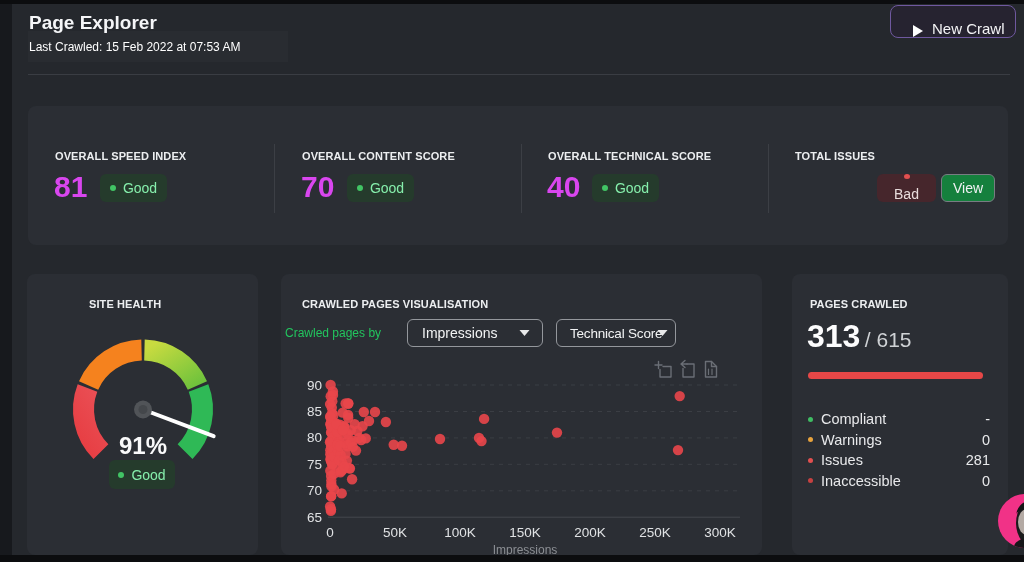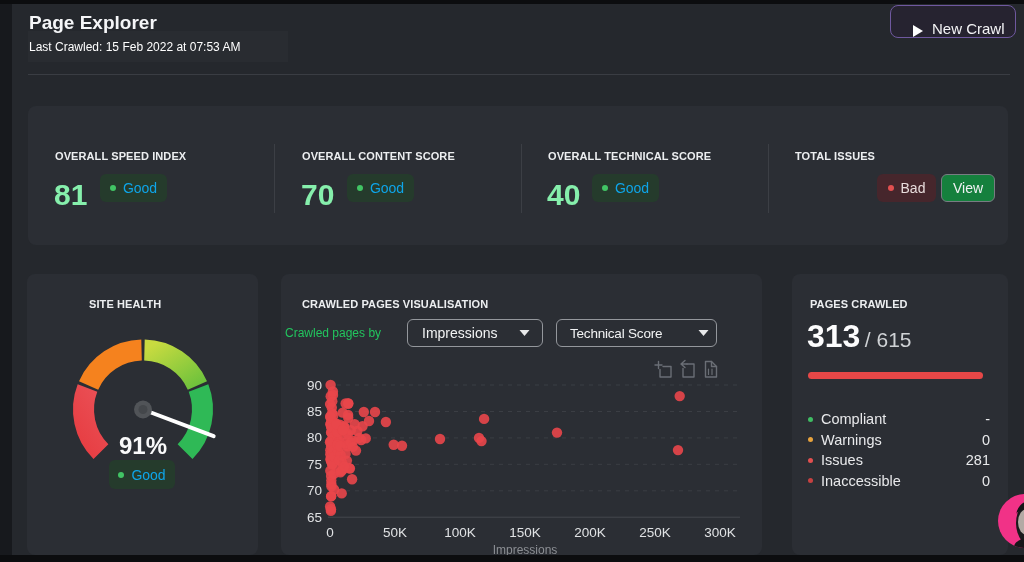--- a/index.html
+++ b/index.html
@@ -4,25 +4,25 @@
 <style>
 * { margin:0; padding:0; box-sizing:border-box; }
 html,body { width:1024px; height:562px; background:#101114; overflow:hidden; }
 body { font-family:"Liberation Sans", sans-serif; position:relative; }
 #app { position:absolute; left:12px; top:4px; width:1012px; height:551px; background:#25282d; }
 .abs { position:absolute; }
 .card { position:absolute; background:#2b2e34; border-radius:8px; }
 .caps { font-size:11px; font-weight:bold; color:#eceef0; letter-spacing:0.1px; }
 .badge { position:absolute; border-radius:6px; display:flex; align-items:center; justify-content:center; gap:7px; font-size:14px; }
 .badge .dot { width:6px; height:6px; border-radius:50%; }
-.good { background:#253b2c; color:#0ea5e9; }
+.good { background:#253b2c; color:#86efac; }
 .good .dot { background:#41c464; }
-.bad { background:#46262c; color:#e8dcdc; }
+.bad { background:#46262c; color:#e8dcdc;flex-direction:column; }
 .bad .dot { background:#e25050; }
-.big { font-weight:bold; color:#86efac; font-size:30px;margin-top:8px; }
+.big { font-weight:bold; color:#d946ef; font-size:30px; }
 </style>
 </head>
 <body>
 <div id="app"></div>
 <div class="abs" style="left:0;top:0;width:1024px;height:4px;background:#0c0d0f;"></div>
 <div class="abs" style="left:0;top:4px;width:12px;height:551px;background:#17191d;"></div>
 <div class="abs" style="left:0;top:555px;width:1024px;height:7px;background:#0c0d0f;"></div>
 
 <div class="abs" style="left:28px;top:31px;width:260px;height:31px;background:rgba(255,255,255,0.02);"></div>
 <div class="abs" style="left:29px;top:12px;font-size:19px;font-weight:bold;color:#f5f6f8;">Page Explorer</div>
@@ -99,21 +99,21 @@
 
 <div class="card" style="left:281px;top:274px;width:481px;height:281px;">
   <div class="abs caps" style="left:21px;top:24px;">CRAWLED PAGES VISUALISATION</div>
   <div class="abs" style="left:4px;top:52px;font-size:12px;color:#22c55e;">Crawled pages by</div>
   <div class="abs" style="left:126px;top:45px;width:136px;height:28px;border:1px solid #94979c;border-radius:6px;background:#2b2e34;display:flex;align-items:center;color:#f2f3f4;font-size:14px;">
     <span style="margin-left:14px;">Impressions</span>
     <svg style="position:absolute;right:12px;" width="11" height="6" viewBox="0 0 10 6">
         <path d="M0 0 L10 0 L5 6 Z" fill="#e8e9ea"></path>
       </svg>
   </div>
-  <div class="abs" style="left:275px;top:45px;width:161px;height:28px;border:1px solid #94979c;border-radius:6px;background:#2b2e34;display:flex;align-items:center;color:#f2f3f4;font-size:14px;">
+  <div class="abs" style="left:275px;top:45px;width:120px;height:28px;border:1px solid #94979c;border-radius:6px;background:#2b2e34;display:flex;align-items:center;color:#f2f3f4;font-size:14px;">
     <span style="margin-left:13px;font-size:13.5px;letter-spacing:-0.2px;">Technical Score</span>
     <svg style="position:absolute;right:7px;" width="11" height="6" viewBox="0 0 10 6">
         <path d="M0 0 L10 0 L5 6 Z" fill="#e8e9ea"></path>
       </svg>
   </div>
   <div class="abs" id="chart" style="left:0px;top:80px;"><svg width="481" height="201" viewBox="0 0 481 201">
         <line x1="47" y1="31.0" x2="459" y2="31.0" stroke="#3b3e44" stroke-width="1" stroke-dasharray="4 5"></line>
         <line x1="47" y1="57.5" x2="459" y2="57.5" stroke="#3b3e44" stroke-width="1" stroke-dasharray="4 5"></line>
         <line x1="47" y1="83.9" x2="459" y2="83.9" stroke="#3b3e44" stroke-width="1" stroke-dasharray="4 5"></line>
         <line x1="47" y1="110.3" x2="459" y2="110.3" stroke="#3b3e44" stroke-width="1" stroke-dasharray="4 5"></line>

